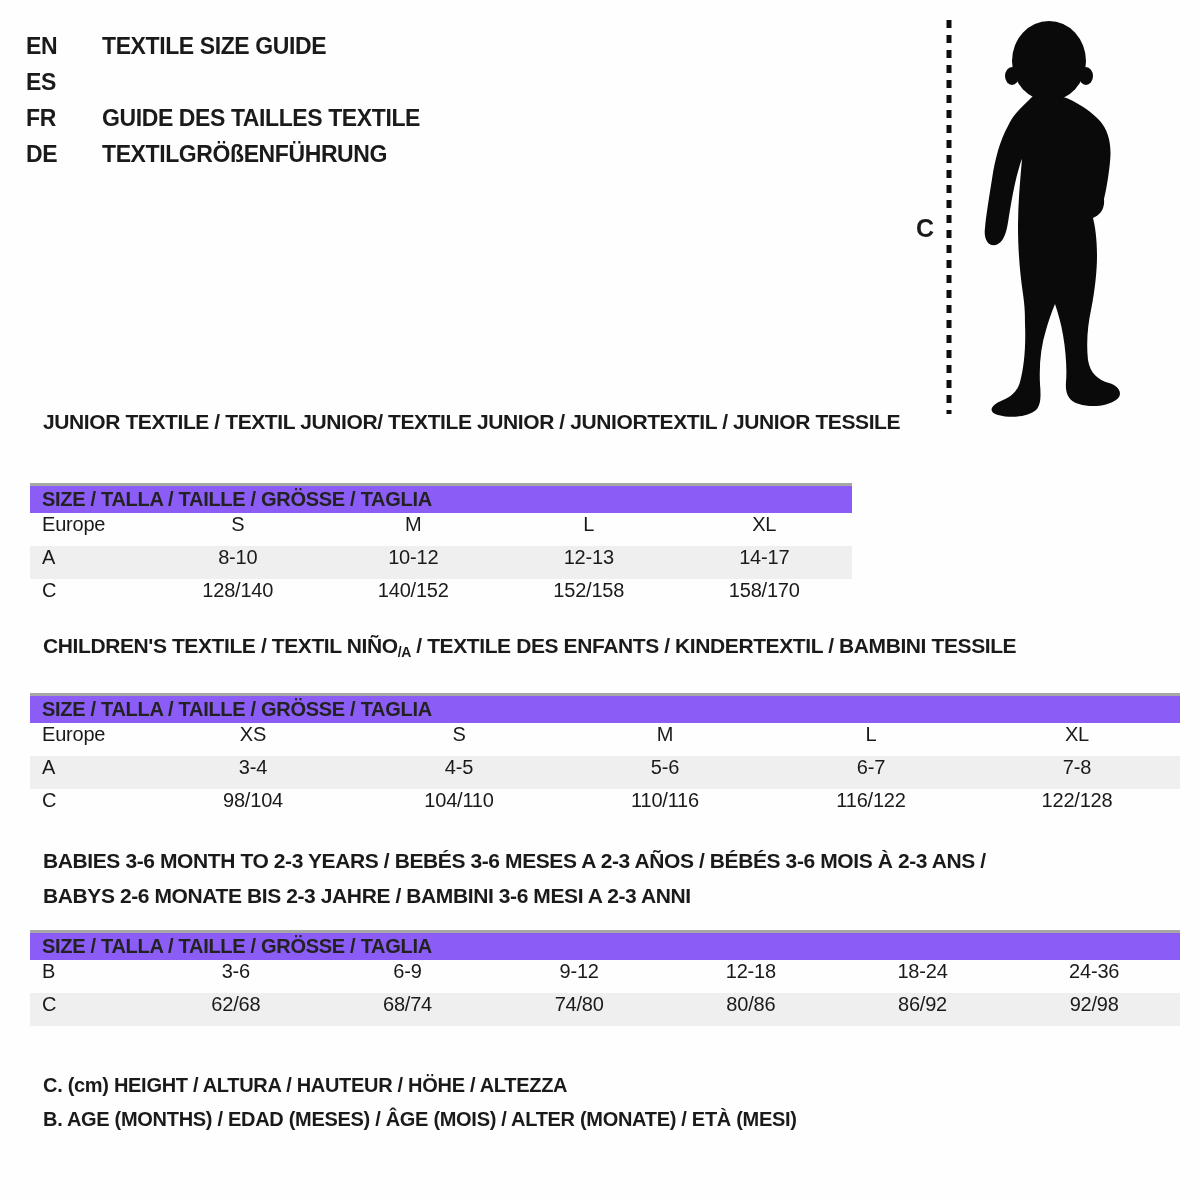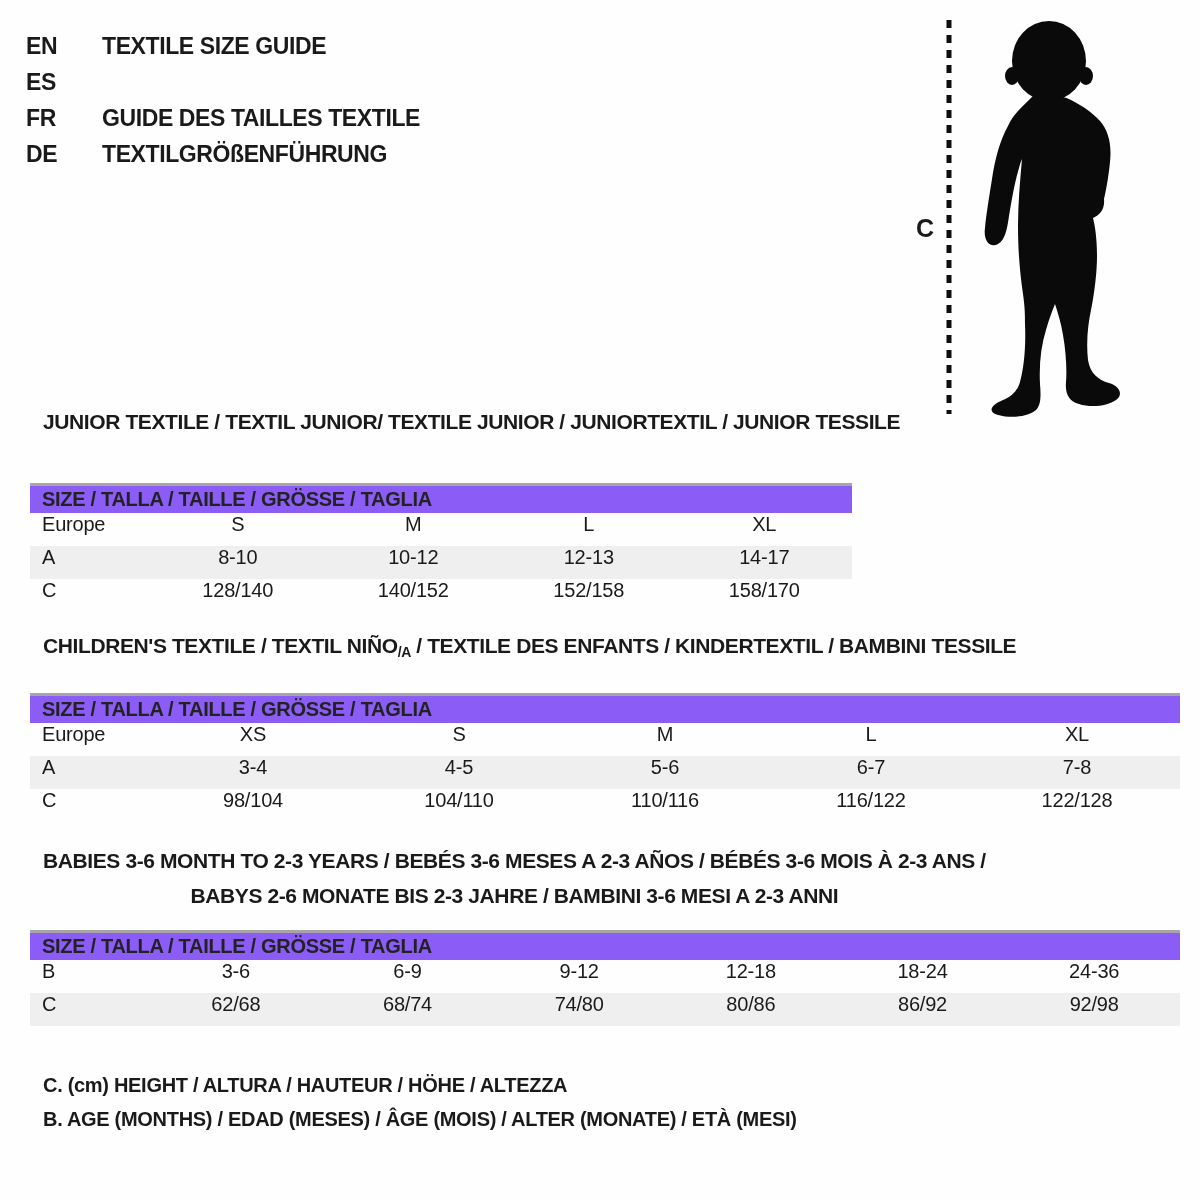--- a/index.html
+++ b/index.html
@@ -149,21 +149,21 @@
     <div class="trow">
       <span class="row-label">C</span>
       <span class="cellv">98/104</span>
       <span class="cellv">104/110</span>
       <span class="cellv">110/116</span>
       <span class="cellv">116/122</span>
       <span class="cellv">122/128</span>
     </div>
   </div>
 
-  <div class="sec-title two-line" style="top:843px;text-align:center;">
+  <div class="sec-title two-line" style="top:843px;">
     <div>BABIES 3-6 MONTH TO 2-3 YEARS / BEBÉS 3-6 MESES A 2-3 AÑOS / BÉBÉS 3-6 MOIS À 2-3 ANS /</div>
     <div>BABYS 2-6 MONATE BIS 2-3 JAHRE / BAMBINI 3-6 MESI A 2-3 ANNI</div>
   </div>
 
   <div class="stable" style="top:930px;width:1150px;">
     <div class="size-bar">SIZE / TALLA / TAILLE / GRÖSSE / TAGLIA</div>
     <div class="trow">
       <span class="row-label">B</span>
       <span class="cellv">3-6</span>
       <span class="cellv">6-9</span>

